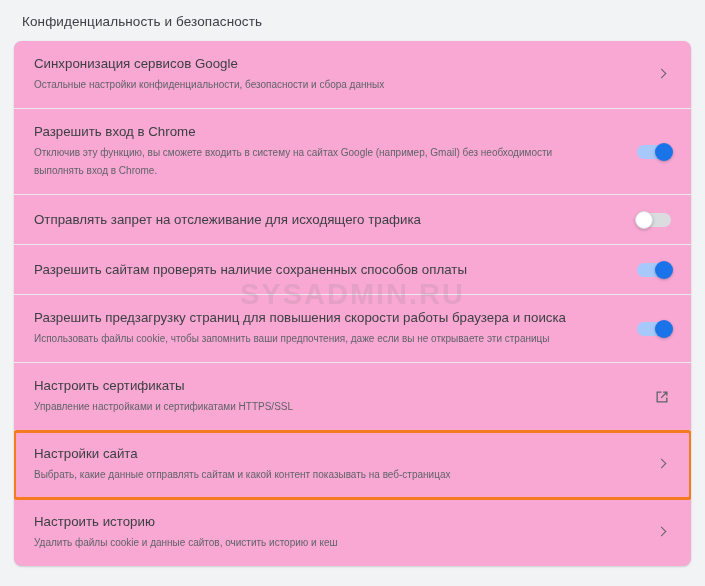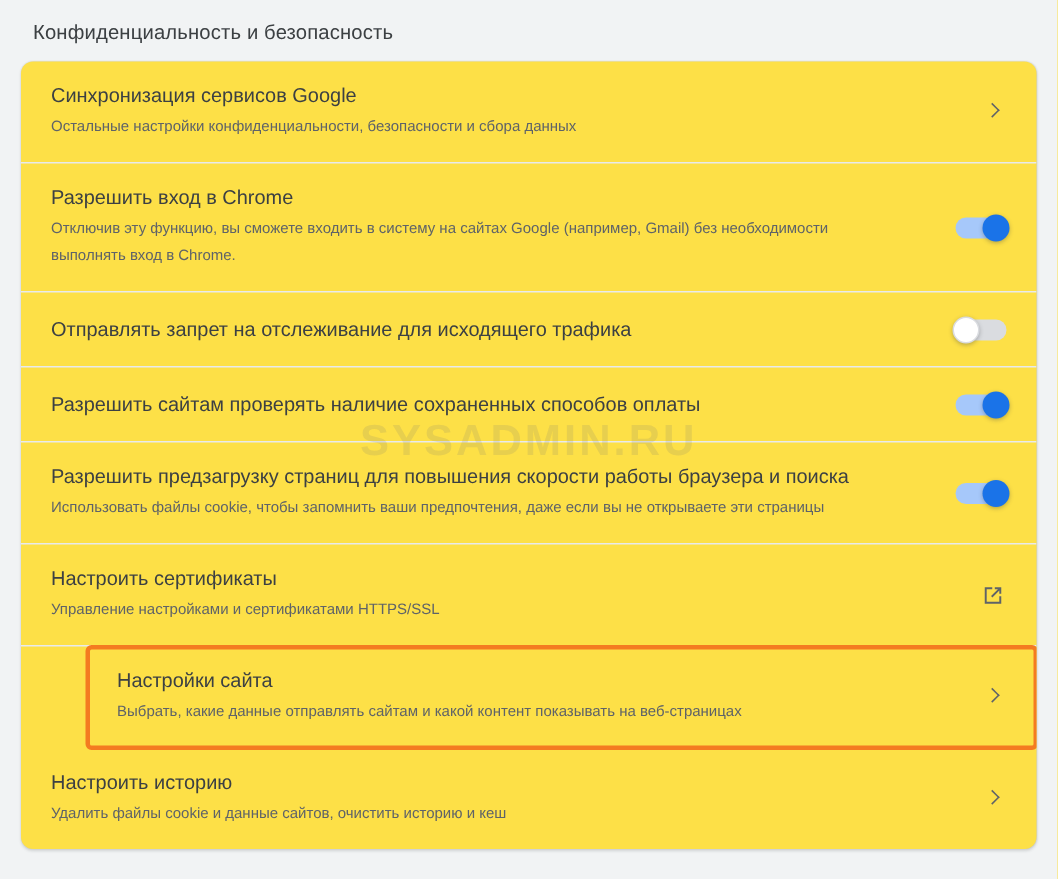--- a/index.html
+++ b/index.html
@@ -21,21 +21,21 @@
     height: 496px;
     box-sizing: border-box;
   }
   .section-title {
     font-size: 13.5px;
     color: #3c4043;
     padding: 14px 22px 12px 22px;
     letter-spacing: 0.1px;
   }
   .card {
-    background: #fde047;
+    background: #f9a8d4;
     margin: 0 14px;
     border-radius: 8px;
     box-shadow: 0 1px 2px rgba(60,64,67,0.18), 0 0 1px rgba(60,64,67,0.12);
     overflow: hidden;
     position: relative;
   }
   .row {
     display: flex;
     align-items: center;
     padding: 14px 20px 14px 20px;
@@ -125,21 +125,20 @@
     position: relative;
     cursor: pointer;
   }
   .extlink svg { display: block; }
   
   .row.highlight {
     outline: 3px solid #f47b20;
     outline-offset: -2px;
     border-radius: 3px;
     z-index: 3;
-    margin-left: 44px;
   }
   
   .watermark {
     position: absolute;
     left: 0;
     right: 0;
     top: 278px;
     text-align: center;
     font-size: 29px;
     font-weight: bold;

